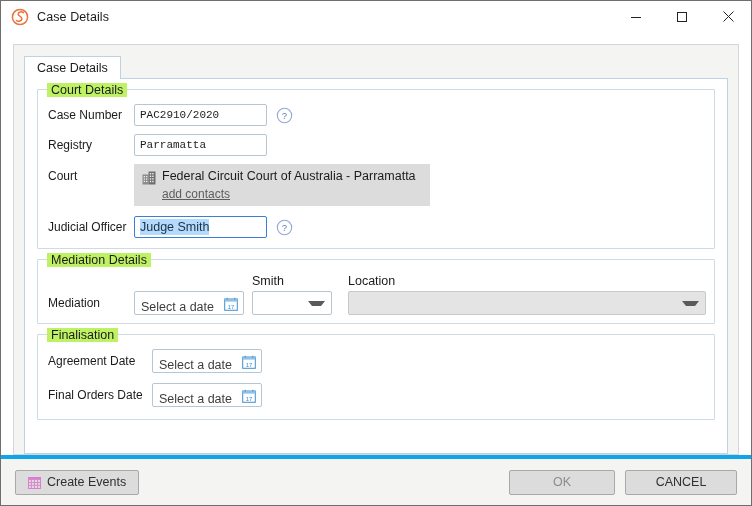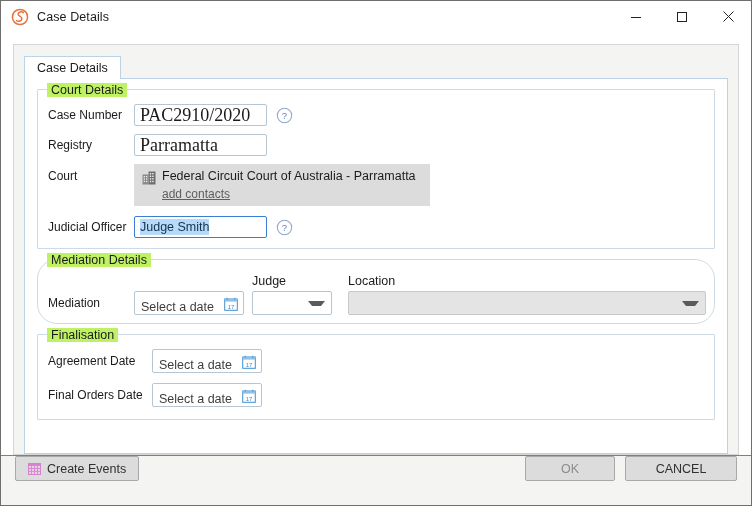--- a/index.html
+++ b/index.html
@@ -164,22 +164,22 @@
     white-space: nowrap;
   }
   .lbl.w1 { width: 86px; flex: 0 0 86px; }
 
   .txt {
     box-sizing: border-box;
     height: 22px;
     border: 1px solid #b6c6d3;
     border-radius: 2px;
     background: #ffffff;
-    font-family: Liberation Serif, serif;
-    font-size: 18px;
+    font-family: Liberation Mono, monospace;
+    font-size: 11px;
     color: #1b1b1b;
     padding: 0 5px;
     line-height: 20px;
     outline: none;
   }
   .txt.w-case { width: 133px; }
   .txt.w-reg  { width: 133px; }
 
   .txt.focused {
     border: 1px solid #3a7fd5;
@@ -287,44 +287,44 @@
     font-size: 12.5px;
     color: #1b1b1b;
     margin-bottom: 3px;
   }
 
   
   #footer {
     flex: 0 0 50px;
     height: 50px;
     background: #f4f4f3;
-    border-top: 1px solid #0ea5e9;
-    display: flex;
-    align-items: flex-start;
+    border-top: 4px solid #0ea5e9;
+    display: flex;
+    align-items: center;
     padding: 0 14px;
     box-sizing: border-box;
   }
   .btn {
     box-sizing: border-box;
     height: 25px;
     border: 1px solid #a9a9a9;
     border-radius: 2px;
     background: #dcdcdc;
     font-family: "Liberation Sans", sans-serif;
     font-size: 12.5px;
     color: #303030;
     display: flex;
     align-items: center;
     justify-content: center;
     cursor: pointer;
     padding: 0 12px;
   }
   #btn-create-events { gap: 6px; }
   #btn-ok {
-    width: 90px;
+    width: 106px;
     color: #8c8c8c;
     margin-left: auto;
   }
   #btn-cancel {
     width: 112px;
     margin-left: 10px;
   }
 </style>
 </head>
 <body>
@@ -425,42 +425,42 @@
             </span>
             <span class="help">
               <svg width="17" height="17" viewBox="0 0 17 17">
                 <circle cx="8.5" cy="8.5" r="7.2" fill="none" stroke="#8fa8d8" stroke-width="1.1"></circle>
                 <text x="8.5" y="12.2" font-family="Liberation Sans, sans-serif" font-size="9.5" fill="#5f79b5" text-anchor="middle">?</text>
               </svg>
             </span>
           </div>
         </div>
 
-        <div class="group" style="padding-bottom:8px;border-radius:20px;">
+        <div class="group" style="padding-bottom:8px;">
           <span class="group-title">Mediation Details</span>
 
           <div style="display:flex;align-items:flex-end;">
             <span class="lbl" style="width:86px;flex:0 0 86px;padding-bottom:5px;">Mediation</span>
 
             <div>
               <div class="datefield w-date">
                 <span class="dfv">Select a date</span>
                 <span class="cal">
                   <svg width="14" height="14" viewBox="0 0 14 14">
                     <rect x="0.7" y="2" width="12.6" height="11.3" fill="none" stroke="#3f8fd0" stroke-width="1"></rect>
                     <rect x="0.7" y="2" width="12.6" height="2.6" fill="#8fc0e6"></rect>
                     <path d="M3.2 0.8 V2.6 M10.8 0.8 V2.6" stroke="#3f8fd0" stroke-width="1"></path>
                     <text x="7" y="11.6" font-family="Liberation Sans, sans-serif" font-size="6" fill="#3f8fd0" text-anchor="middle">17</text>
                   </svg>
                 </span>
               </div>
             </div>
 
             <div style="margin-left:8px;">
-              <div class="colhdr">Judge</div>
+              <div class="colhdr">Smith</div>
               <div class="combo w-time">
                 <span class="cv"></span>
                 <span class="arrow"></span>
               </div>
             </div>
 
             <div style="margin-left:16px;">
               <div class="colhdr">Location</div>
               <div class="combo w-loc disabled">
                 <span class="cv"></span>

